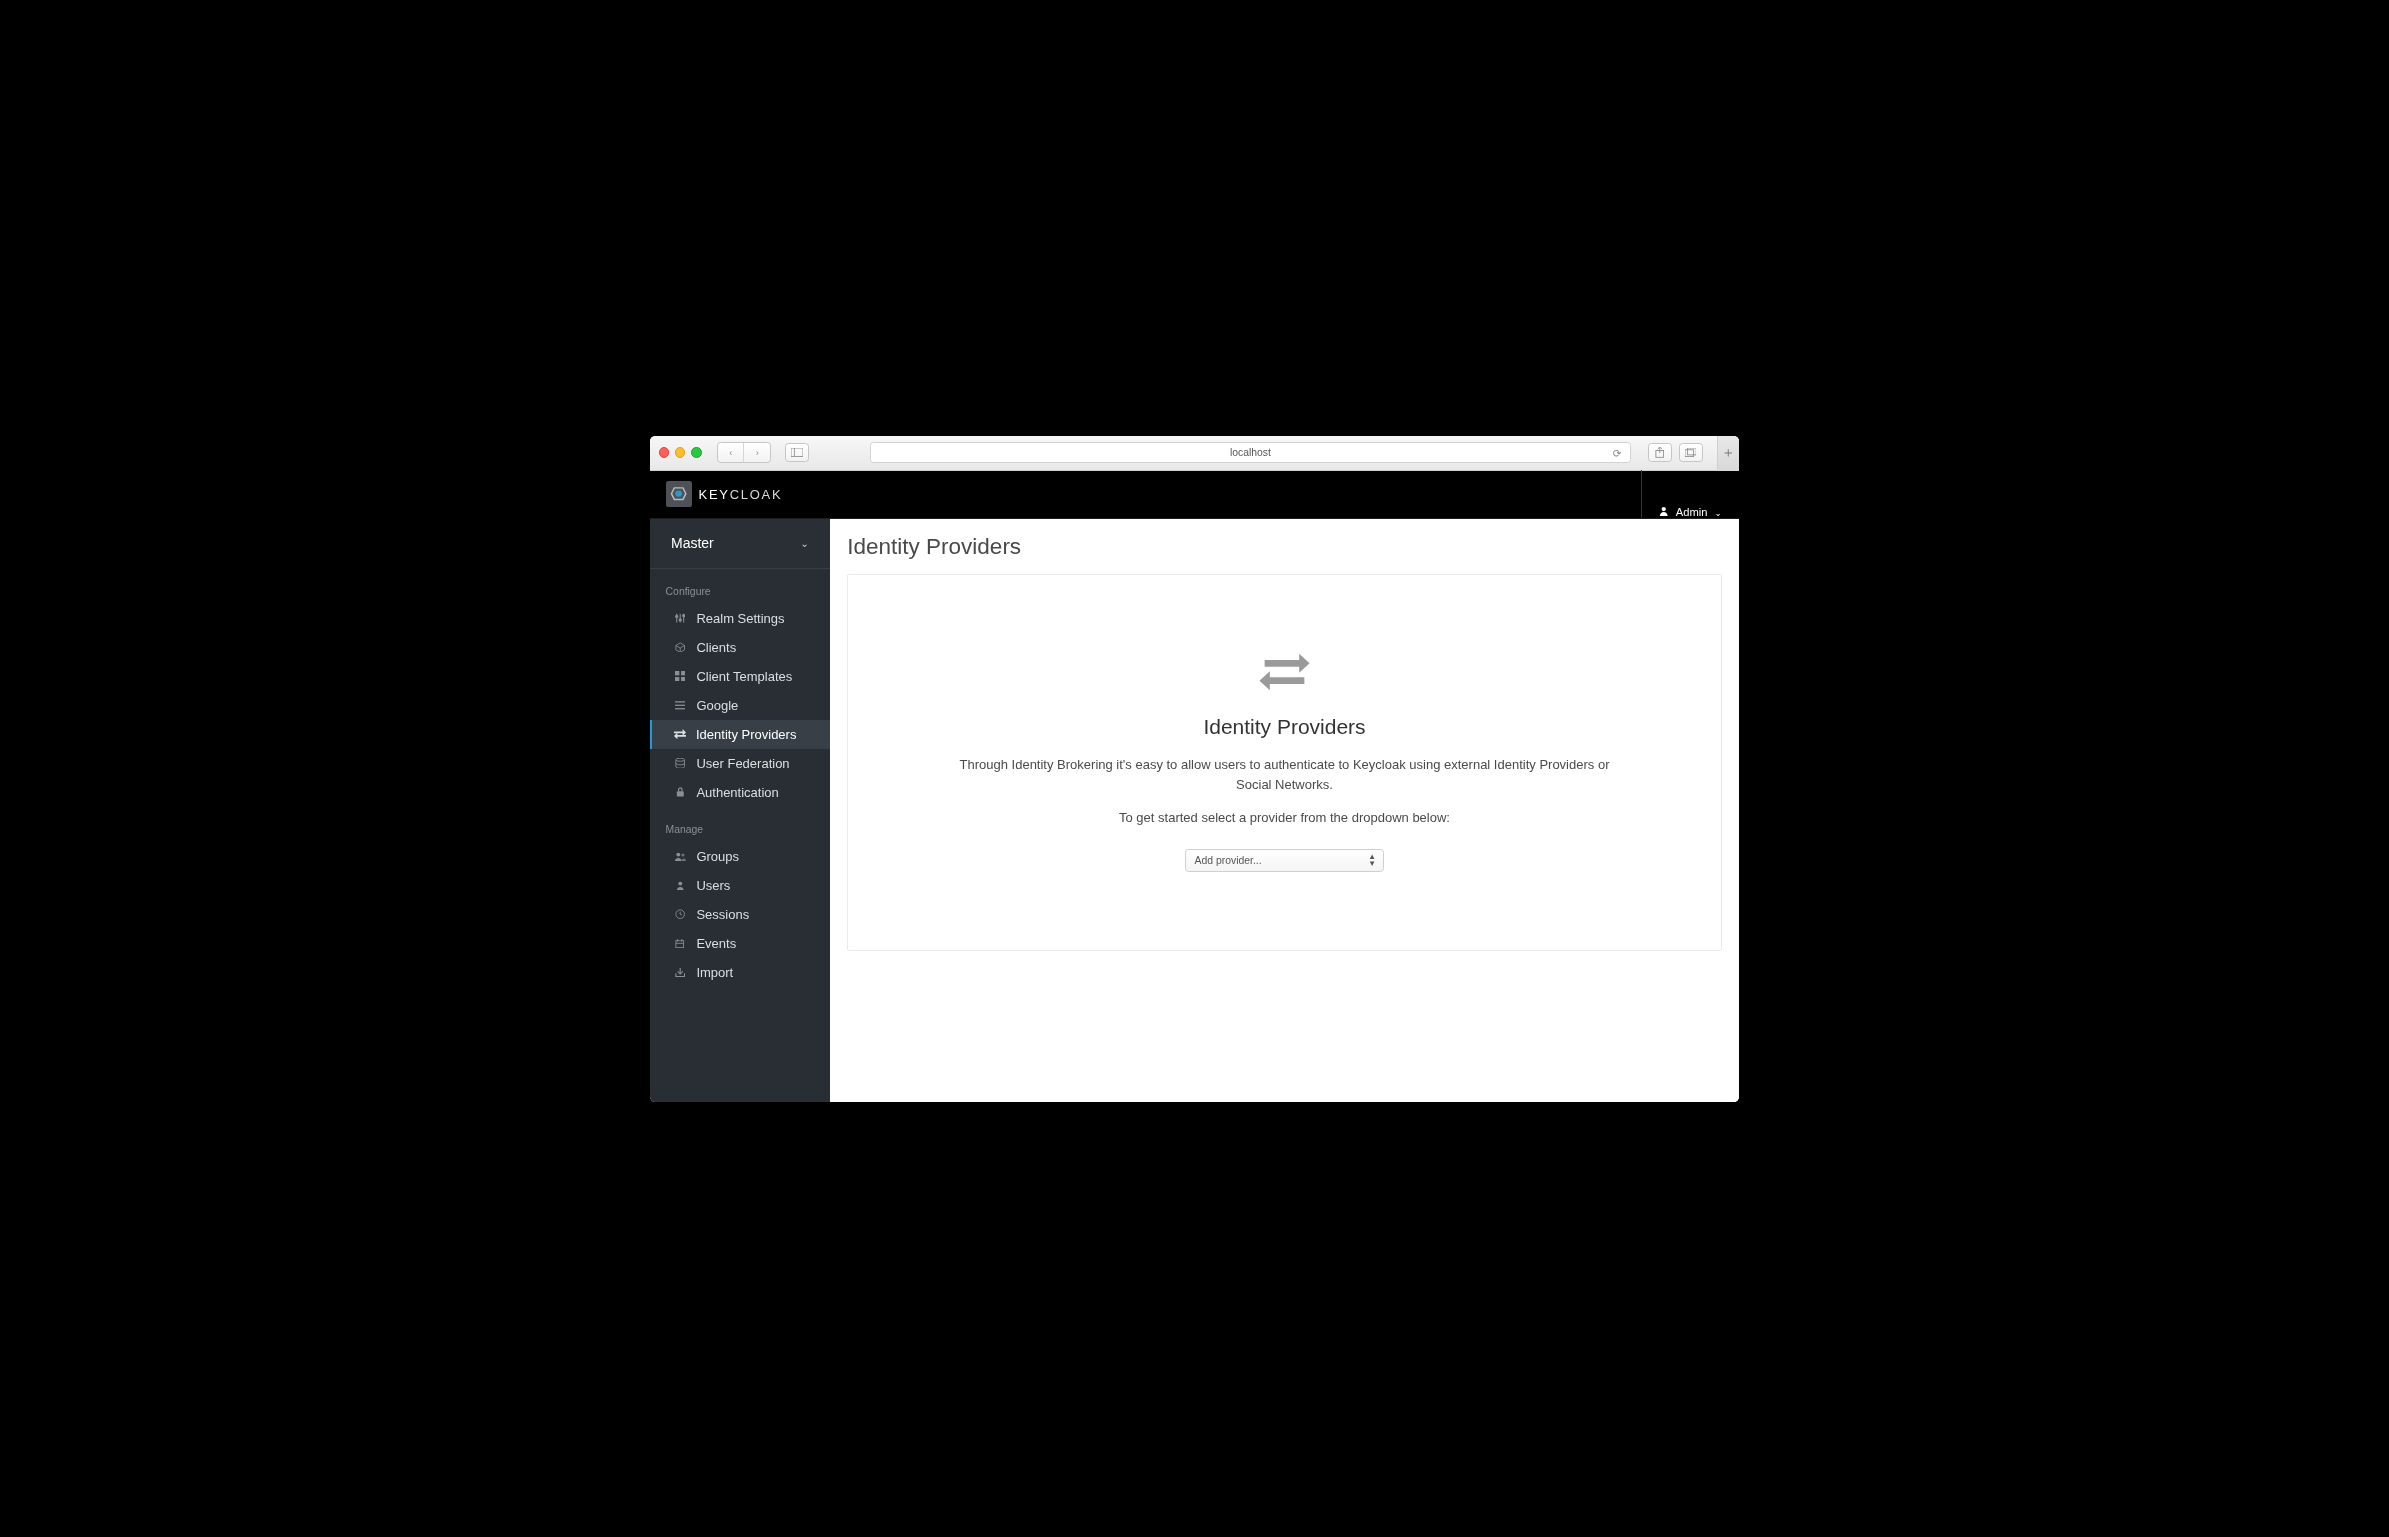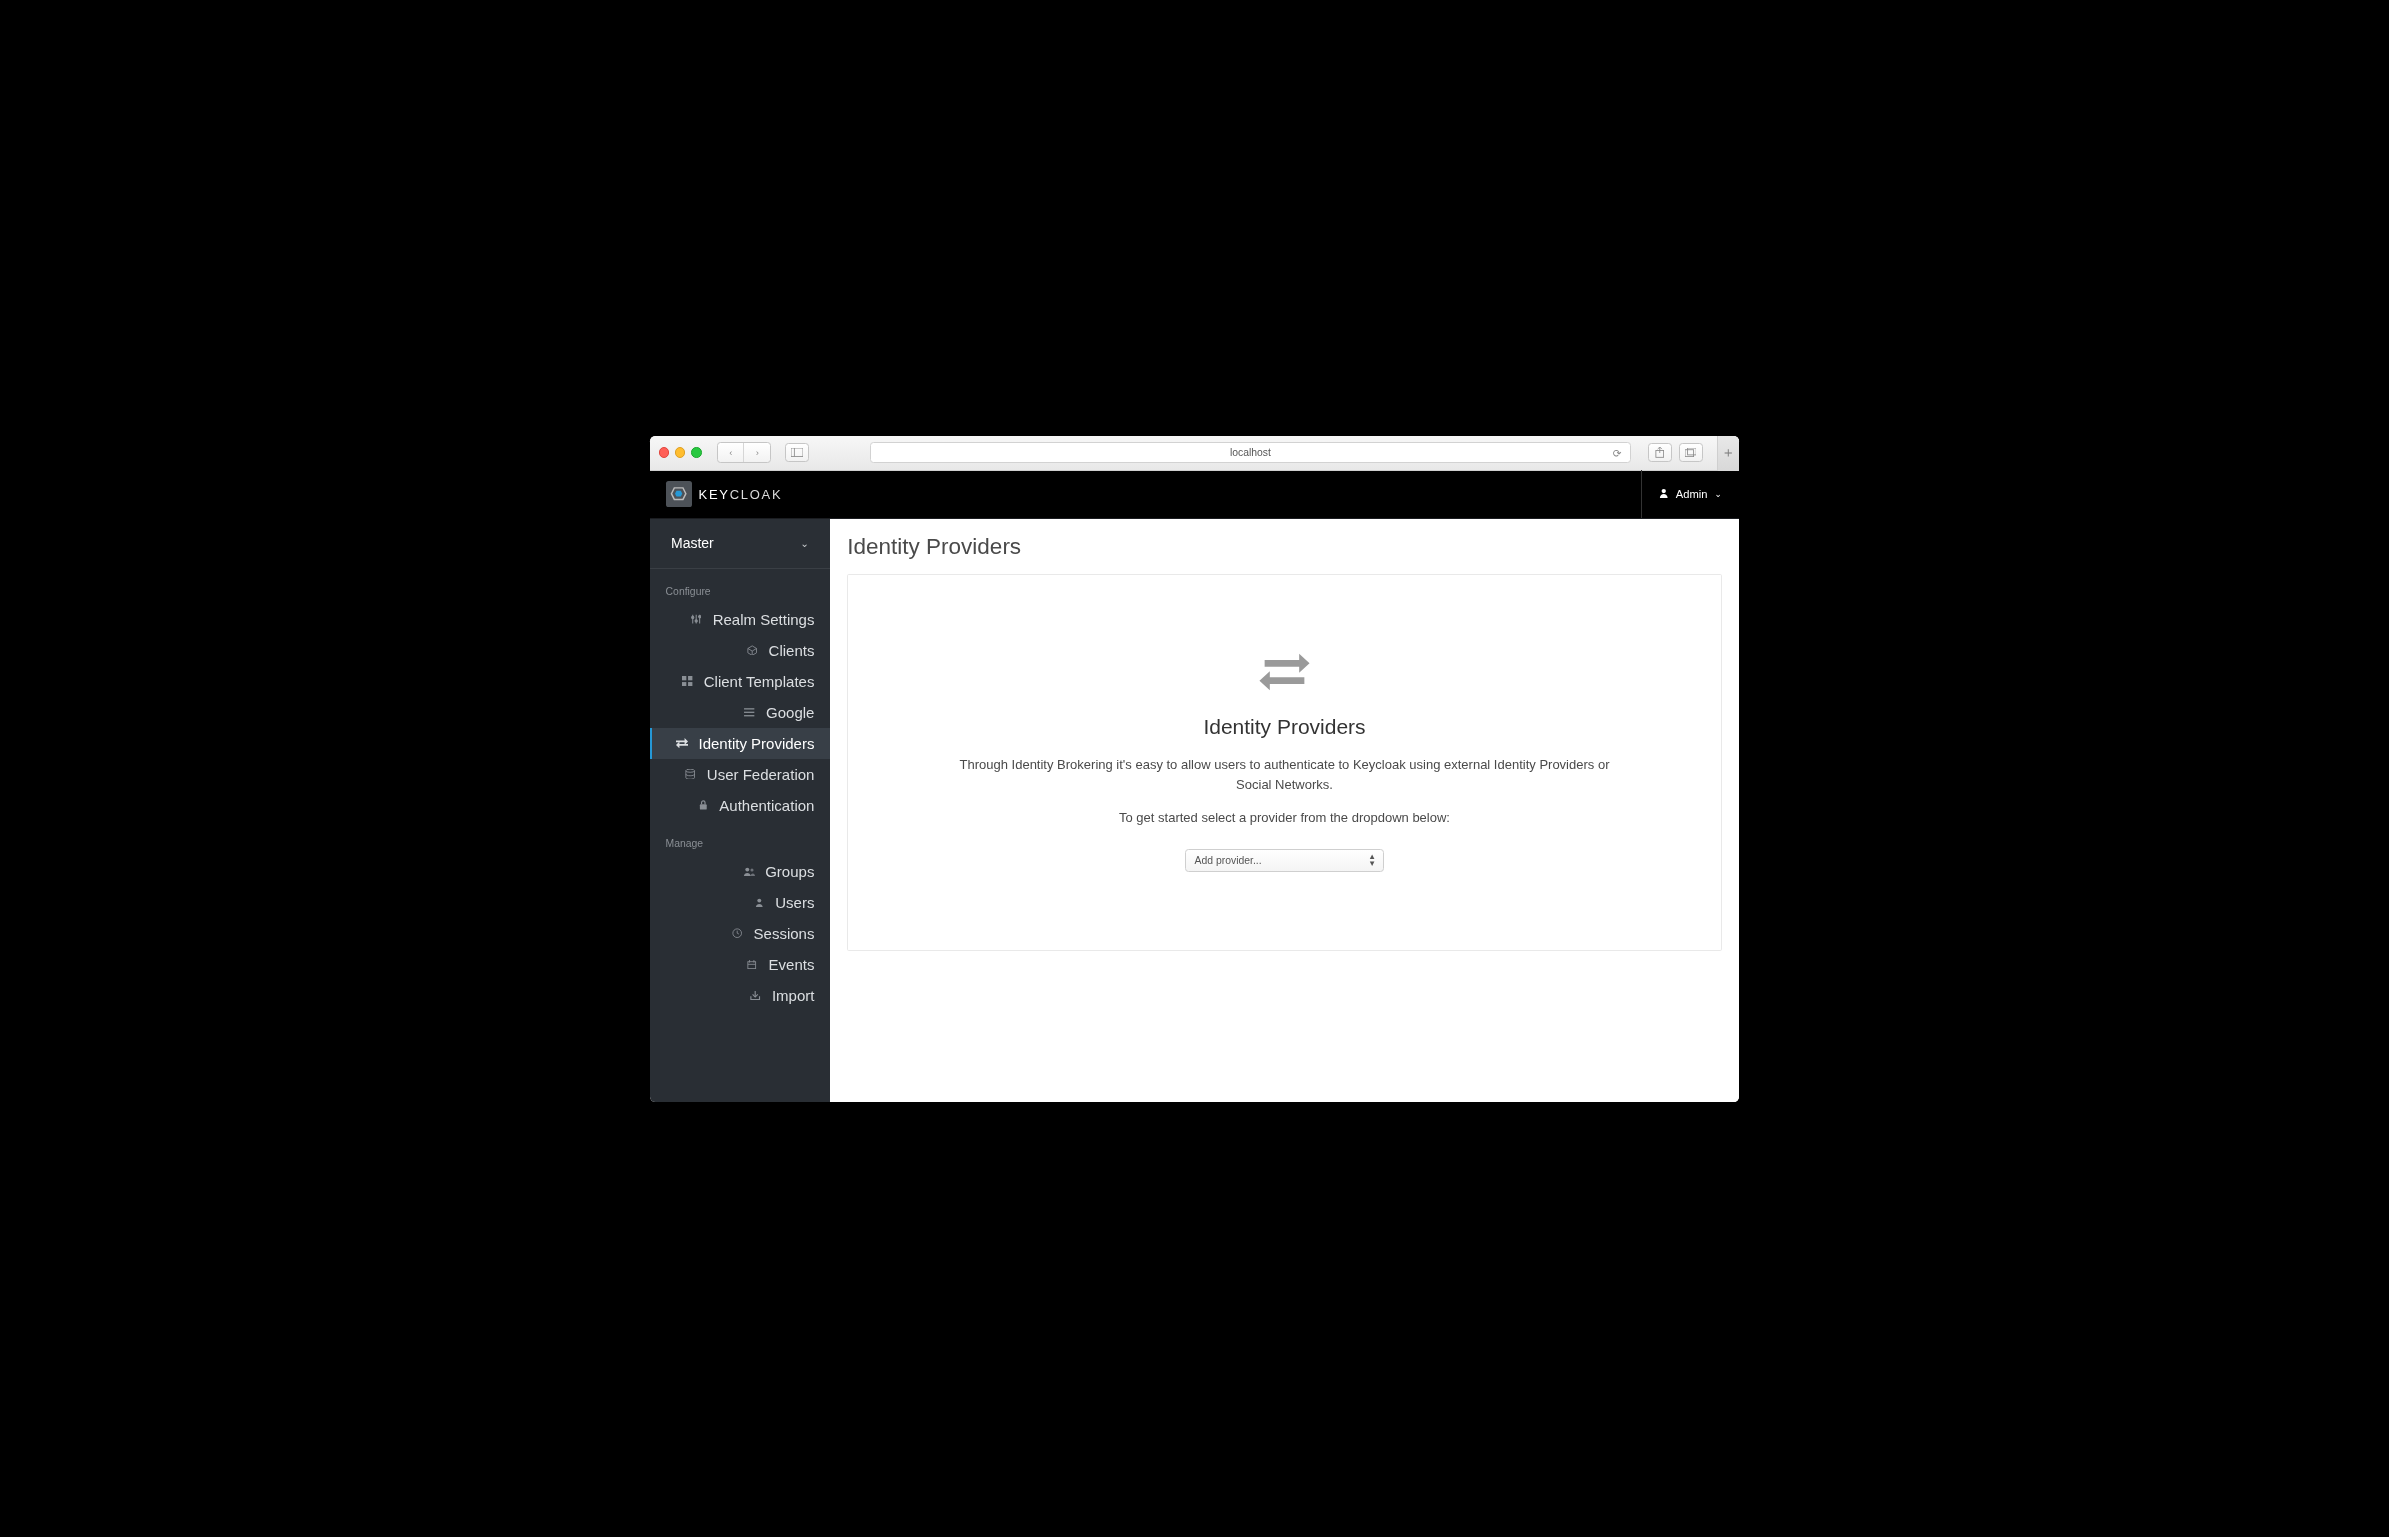--- a/index.html
+++ b/index.html
@@ -65,33 +65,33 @@
       border-bottom: 0.9px solid #1b1d21;
     }
     .brand { display:flex; align-items:center; gap:7px; }
     .brand-logo {
       width: 26px; height: 26px; background:#4d5258; border-radius:2.6px; position:relative;
       display:flex;align-items:center;justify-content:center;
     }
     .brand-logo svg{width:17.3px;height:17.3px;}
     .brand-text { color:#fff; font-weight:500; font-size:13px; letter-spacing:1.7px; }
     .brand-text .thin{color:#d9d9d9;font-weight:300;}
-    .usermenu { color:#fff; font-size:11.2px; display:flex;align-items:center;gap:7px; border-left:0.9px solid #333; padding-left:17.3px; height:48px;}
+    .usermenu { color:#fff; font-size:11.2px; display:flex;align-items:flex-end;gap:7px; border-left:0.9px solid #333; padding-left:17.3px; height:48px;}
     
     .app-body { flex:1; display:flex; min-height:0;}
     .sidebar {
       width: 180px;
       background: #292e34;
       color:#c8cbce;
       overflow-y:auto;
     }
     .realm-sel { height:50px;display:flex;align-items:center;justify-content:space-between;padding:0 21px;color:#fff;font-size:14px;font-weight:300;border-bottom:0.9px solid #3a3f45;background:#2a2f35;}
     .section-label { font-size:10.4px; color:#8a8f95; padding: 17.3px 15.6px 7px; }
     .nav-item {
-      display:flex;align-items:center;gap:10.4px;padding:7px 15.6px 7px 24px;font-size:15px;color:#dcdfe2;cursor:pointer;justify-content:flex-end;
+      display:flex;align-items:center;gap:10.4px;padding:7px 15.6px 7px 24px;font-size:13px;color:#dcdfe2;cursor:pointer;
     }
     .nav-item .ic{width:12px;display:flex;justify-content:center;color:#8a8f95;font-size:10.4px;}
     .nav-item.active{ background:#383f47; border-left:2.6px solid #2598d6; padding-left:21.6px; color:#fff;}
     
     .main { flex:1; background:#fff; padding: 15.6px 17.3px; overflow:auto;}
     .page-title { font-size:22.5px; font-weight:300; color:#4a4a4a; margin-bottom:14px; }
     .panel {
       border:0.9px solid #e9e9e9; border-radius:1.7px; background:#fff;
       padding: 78px 52px 78px; text-align:center;
     }

